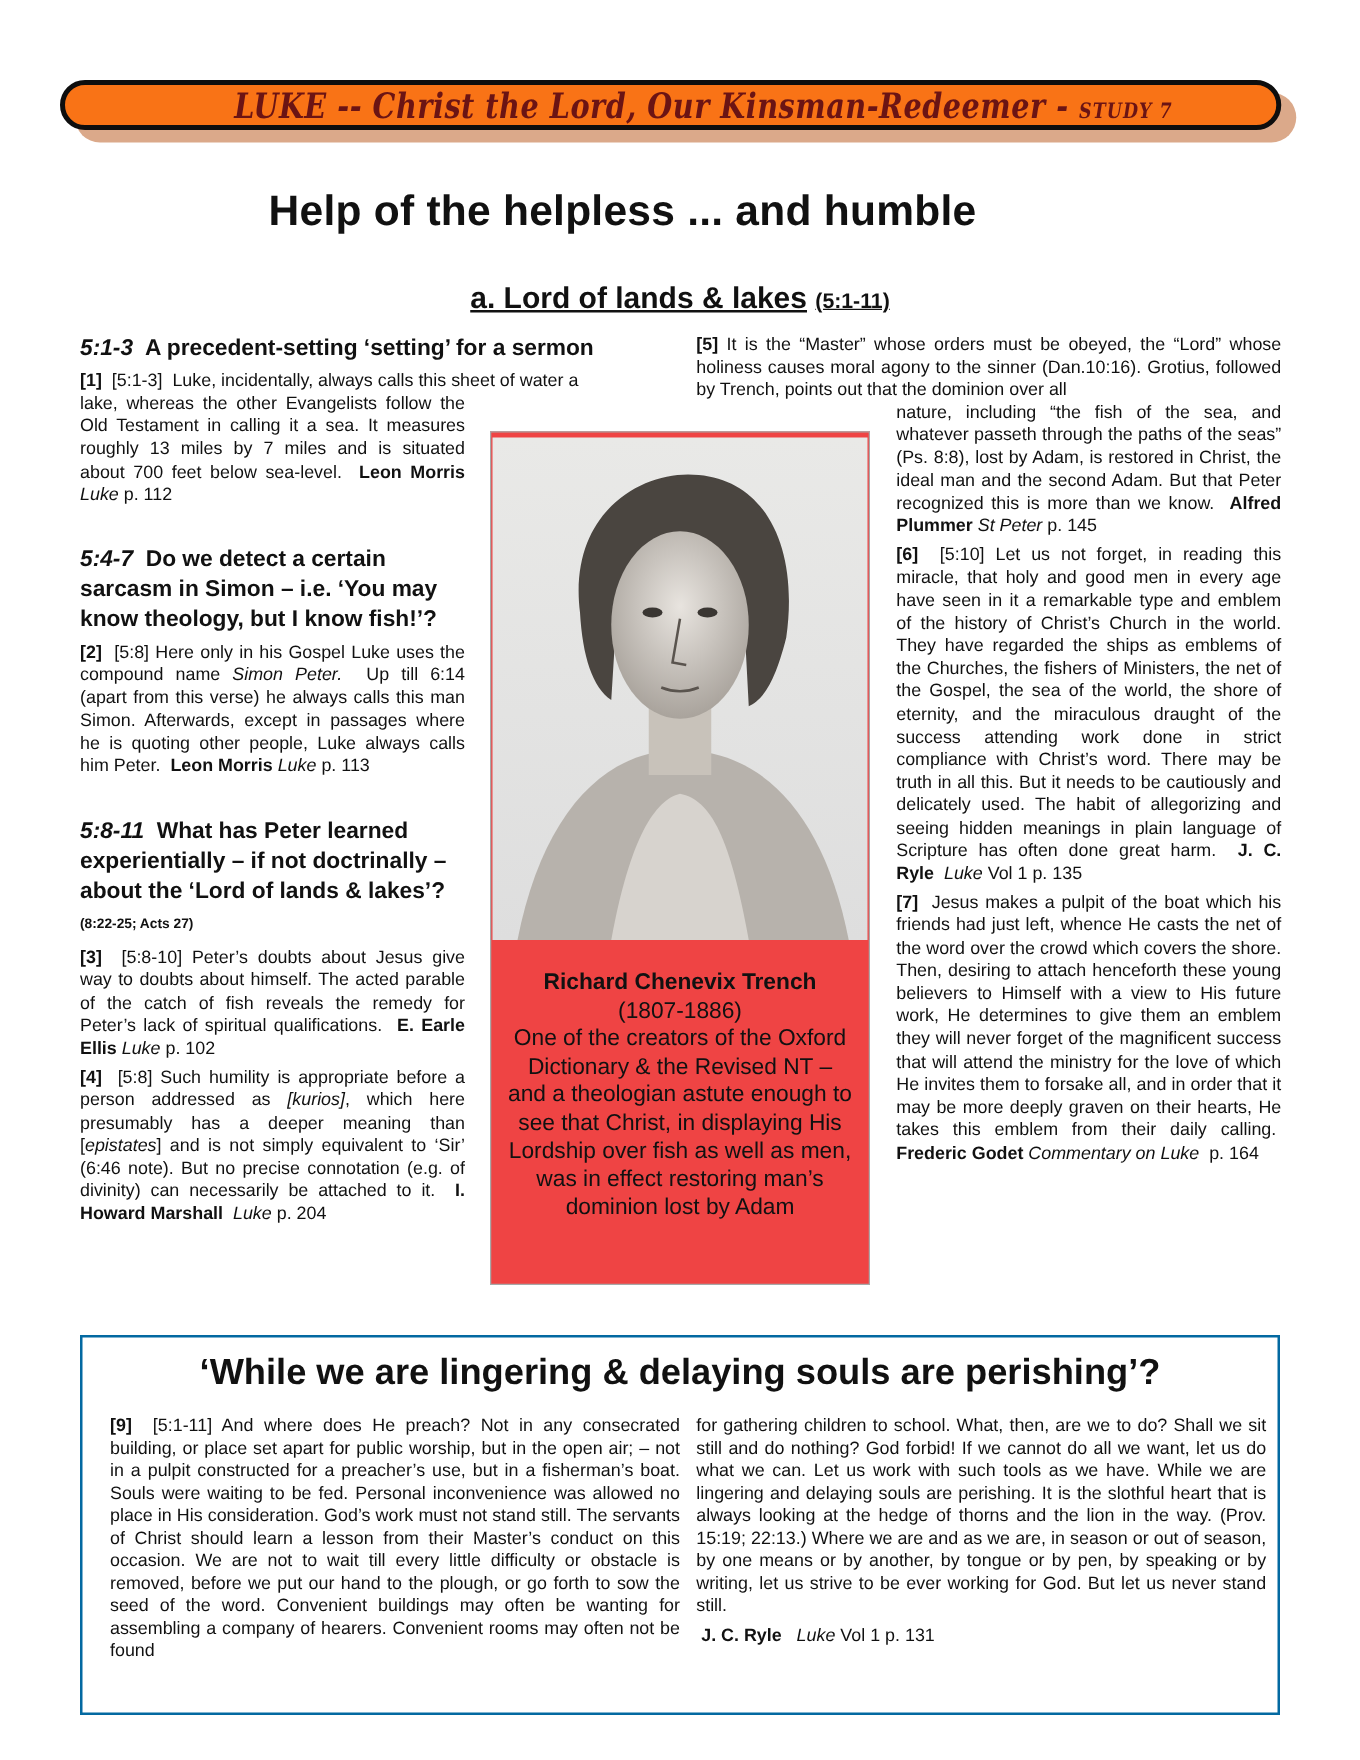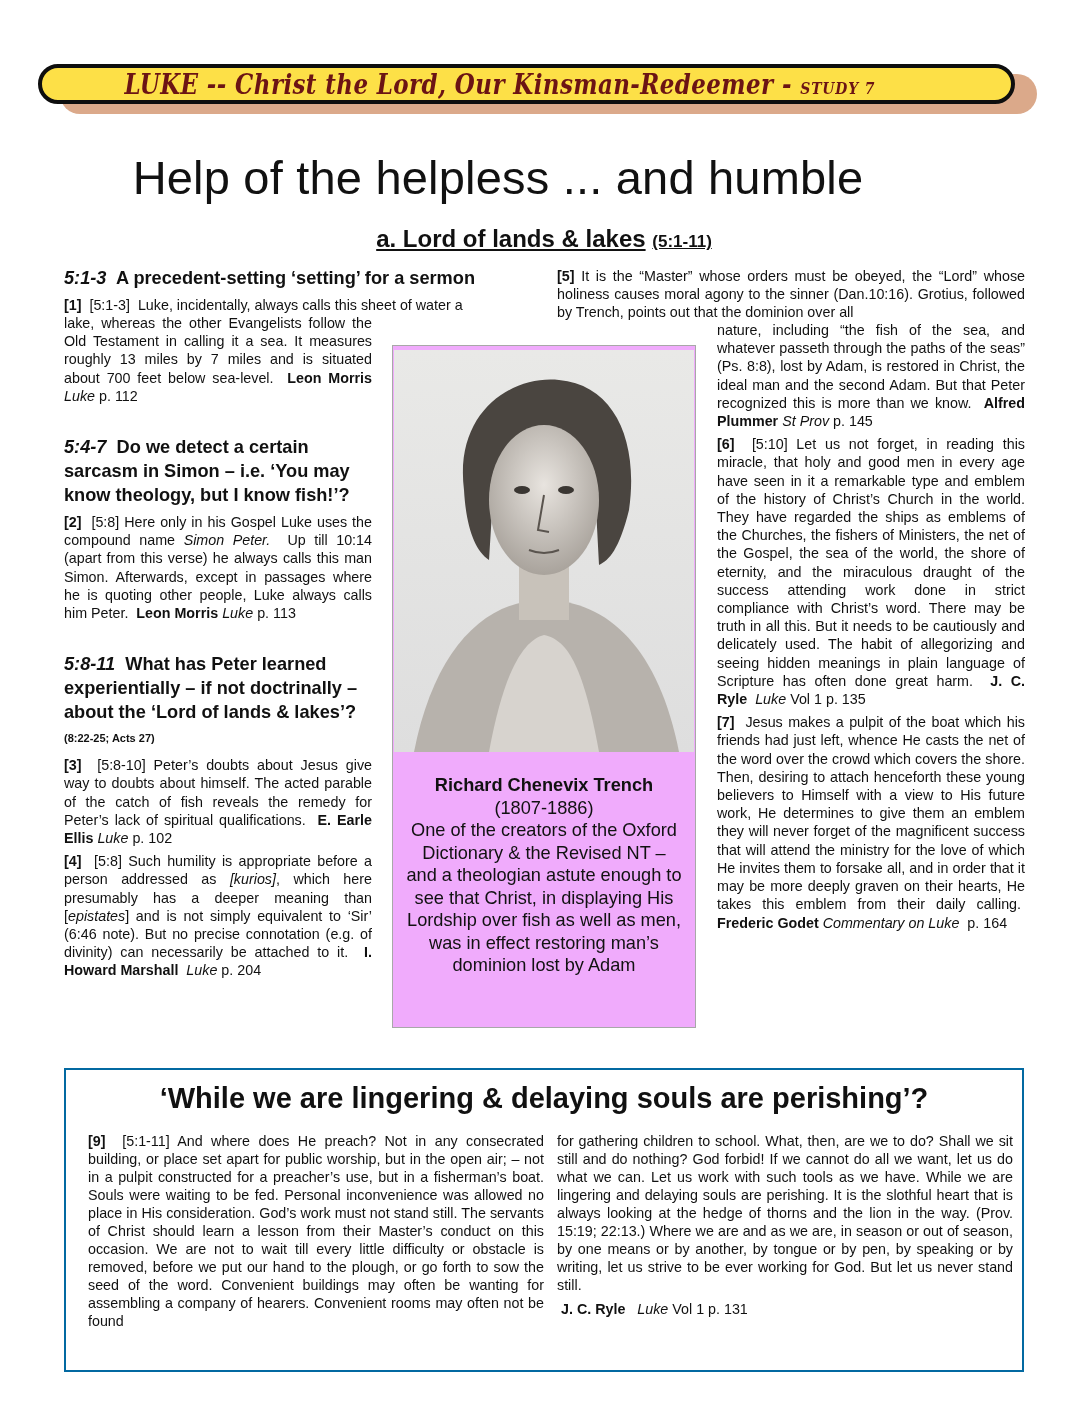--- a/index.html
+++ b/index.html
@@ -1,42 +1,42 @@
 <!DOCTYPE html>
 <html><head>
 <meta charset="utf-8">
 <style>
   * { box-sizing: border-box; margin: 0; padding: 0; }
   html, body { width: 1088px; height: 1408px; background: #ffffff; }
   body { position: relative; font-family: "Liberation Sans", sans-serif; color: #111; overflow: hidden; }
 
   
   .banner-shadow { position: absolute; left: 60px; top: 74px; width: 977px; height: 40px; background: #dba98a; border-radius: 22px; }
-  .banner { position: absolute; left: 38px; top: 64px; width: 977px; height: 40px; background: #fde047; border: 4px solid #0e0e0e; border-radius: 22px;
-            display: flex; align-items: center; justify-content: flex-start; }
+  .banner { position: absolute; left: 48px; top: 64px; width: 977px; height: 40px; background: #f97316; border: 4px solid #0e0e0e; border-radius: 22px;
+            display: flex; align-items: center; justify-content: flex-end; }
   .banner-text { font-family: "DejaVu Serif", serif; font-weight: bold; font-style: italic; color: #6b1414; font-size: 28px; letter-spacing: 0.5px;
                  transform: scaleX(0.82); white-space: nowrap; }
   .banner-study { font-size: 17px; letter-spacing: 1px; }
 
-  .headline { position: absolute; left: 0; top: 150px; width: 996px; text-align: center; font-weight: normal; font-size: 47px; letter-spacing: 0.2px; }
+  .headline { position: absolute; left: 0; top: 150px; width: 996px; text-align: center; font-weight: bold; font-size: 34px; letter-spacing: 0.2px; }
   .subhead { position: absolute; left: 0; top: 225px; width: 1088px; text-align: center; font-weight: bold; font-size: 24px; }
   .subhead span.u { text-decoration: underline; }
   .subhead .ref { font-size: 17px; text-decoration: underline; }
 
   
   .col { position: absolute; font-size: 14.3px; line-height: 18.2px; text-align: justify; }
   .col p { margin-bottom: 5px; }
   .sec-h { font-weight: bold; font-size: 18.2px; line-height: 24px; margin-bottom: 6px; text-align: left; }
   .sec-h i { font-style: italic; }
   .sec-h .small { font-size: 11px; }
   .num { font-weight: bold; }
   b { font-weight: bold; }
 
   
-  .portrait-box { position: absolute; left: 392px; top: 345px; width: 304px; height: 683px; background: #f0abfc; border: 1px solid #a8a8a8; }
+  .portrait-box { position: absolute; left: 392px; top: 345px; width: 304px; height: 683px; background: #ef4444; border: 1px solid #a8a8a8; }
   .portrait { position: absolute; left: 1px; top: 4px; width: 300px; height: 402px; background: linear-gradient(180deg,#e9e9e7 0%,#dedede 100%); overflow: hidden; }
   .caption { position: absolute; left: 0; top: 428px; width: 302px; text-align: center; font-size: 18.2px; line-height: 22.5px; }
   .caption b { display: block; }
 
   
   .bottom-box { position: absolute; left: 64px; top: 1068px; width: 960px; height: 304px; border: 2px solid #0369a1; }
   .bottom-title { position: absolute; left: 0; top: 12px; width: 956px; text-align: center; font-weight: bold; font-size: 29px; }
   .bcol { position: absolute; top: 62px; width: 456px; font-size: 14.3px; line-height: 18px; text-align: justify; }
 </style>
 </head>
@@ -76,21 +76,21 @@
 
   <div class="sec-h" style="margin-top:30px;">
     <i>5:4-7</i>&nbsp;
     <span>Do we detect a certain sarcasm in Simon – i.e. ‘You may know theology, but I know fish!’?</span>
   </div>
   <p>
     <span class="num">[2]</span>&nbsp;
     <span>[5:8]</span>
     <span>Here only in his Gospel Luke uses the compound name</span>
     <i>Simon Peter.</i>&nbsp;
-    <span>Up till 10:14 (apart from this verse) he always calls this man Simon.  Afterwards, except in passages where he is quoting other people, Luke always calls him Peter.</span>&nbsp;
+    <span>Up till 6:14 (apart from this verse) he always calls this man Simon.  Afterwards, except in passages where he is quoting other people, Luke always calls him Peter.</span>&nbsp;
     <b>Leon Morris</b>
     <i>Luke</i>
     <span>p. 113</span>
   </p>
 
   <div class="sec-h" style="margin-top:30px;">
     <i>5:8-11</i>&nbsp;
     <span>What has Peter learned experientially – if not doctrinally – about the ‘Lord of lands &amp; lakes’?</span>
     <span class="small">(8:22-25; Acts 27)</span>
   </div>
@@ -149,21 +149,21 @@
 <div class="col" style="left:557px; top:267px; width:468px;">
   <p style="margin-bottom:0;">
     <span class="num">[5]</span>
     <span>It is the “Master” whose orders must be obeyed, the “Lord” whose holiness causes moral agony to the sinner (Dan.10:16). Grotius, followed by Trench, points out that the dominion over all</span>
   </p>
 </div>
 <div class="col" style="left:717px; top:321px; width:308px;">
   <p>
     <span>nature, including “the fish of the sea, and whatever passeth through the paths of the seas” (Ps. 8:8), lost by Adam, is restored in Christ, the ideal man and the second Adam. But that Peter recognized this is more than we know.</span>&nbsp;
     <b>Alfred Plummer</b>
-    <i>St Prov</i>
+    <i>St Peter</i>
     <span>p. 145</span>
   </p>
   <p>
     <span class="num">[6]</span>&nbsp;
     <span>[5:10]</span>
     <span>Let us not forget, in reading this miracle, that holy and good men in every age have seen in it a remarkable type and emblem of the history of Christ’s Church in the world.  They have regarded the ships as emblems of the Churches, the fishers of Ministers,  the net of the Gospel, the sea of the world,  the shore of eternity,  and the miraculous draught of the success attending work done in strict compliance with Christ’s word.  There may be truth in all this.  But it needs to be cautiously and delicately used. The habit of allegorizing and seeing hidden meanings in plain language of Scripture has often done great harm.</span>&nbsp;
     <b>J. C. Ryle</b>&nbsp;
     <i>Luke</i>
     <span>Vol 1 p. 135</span>
   </p>

